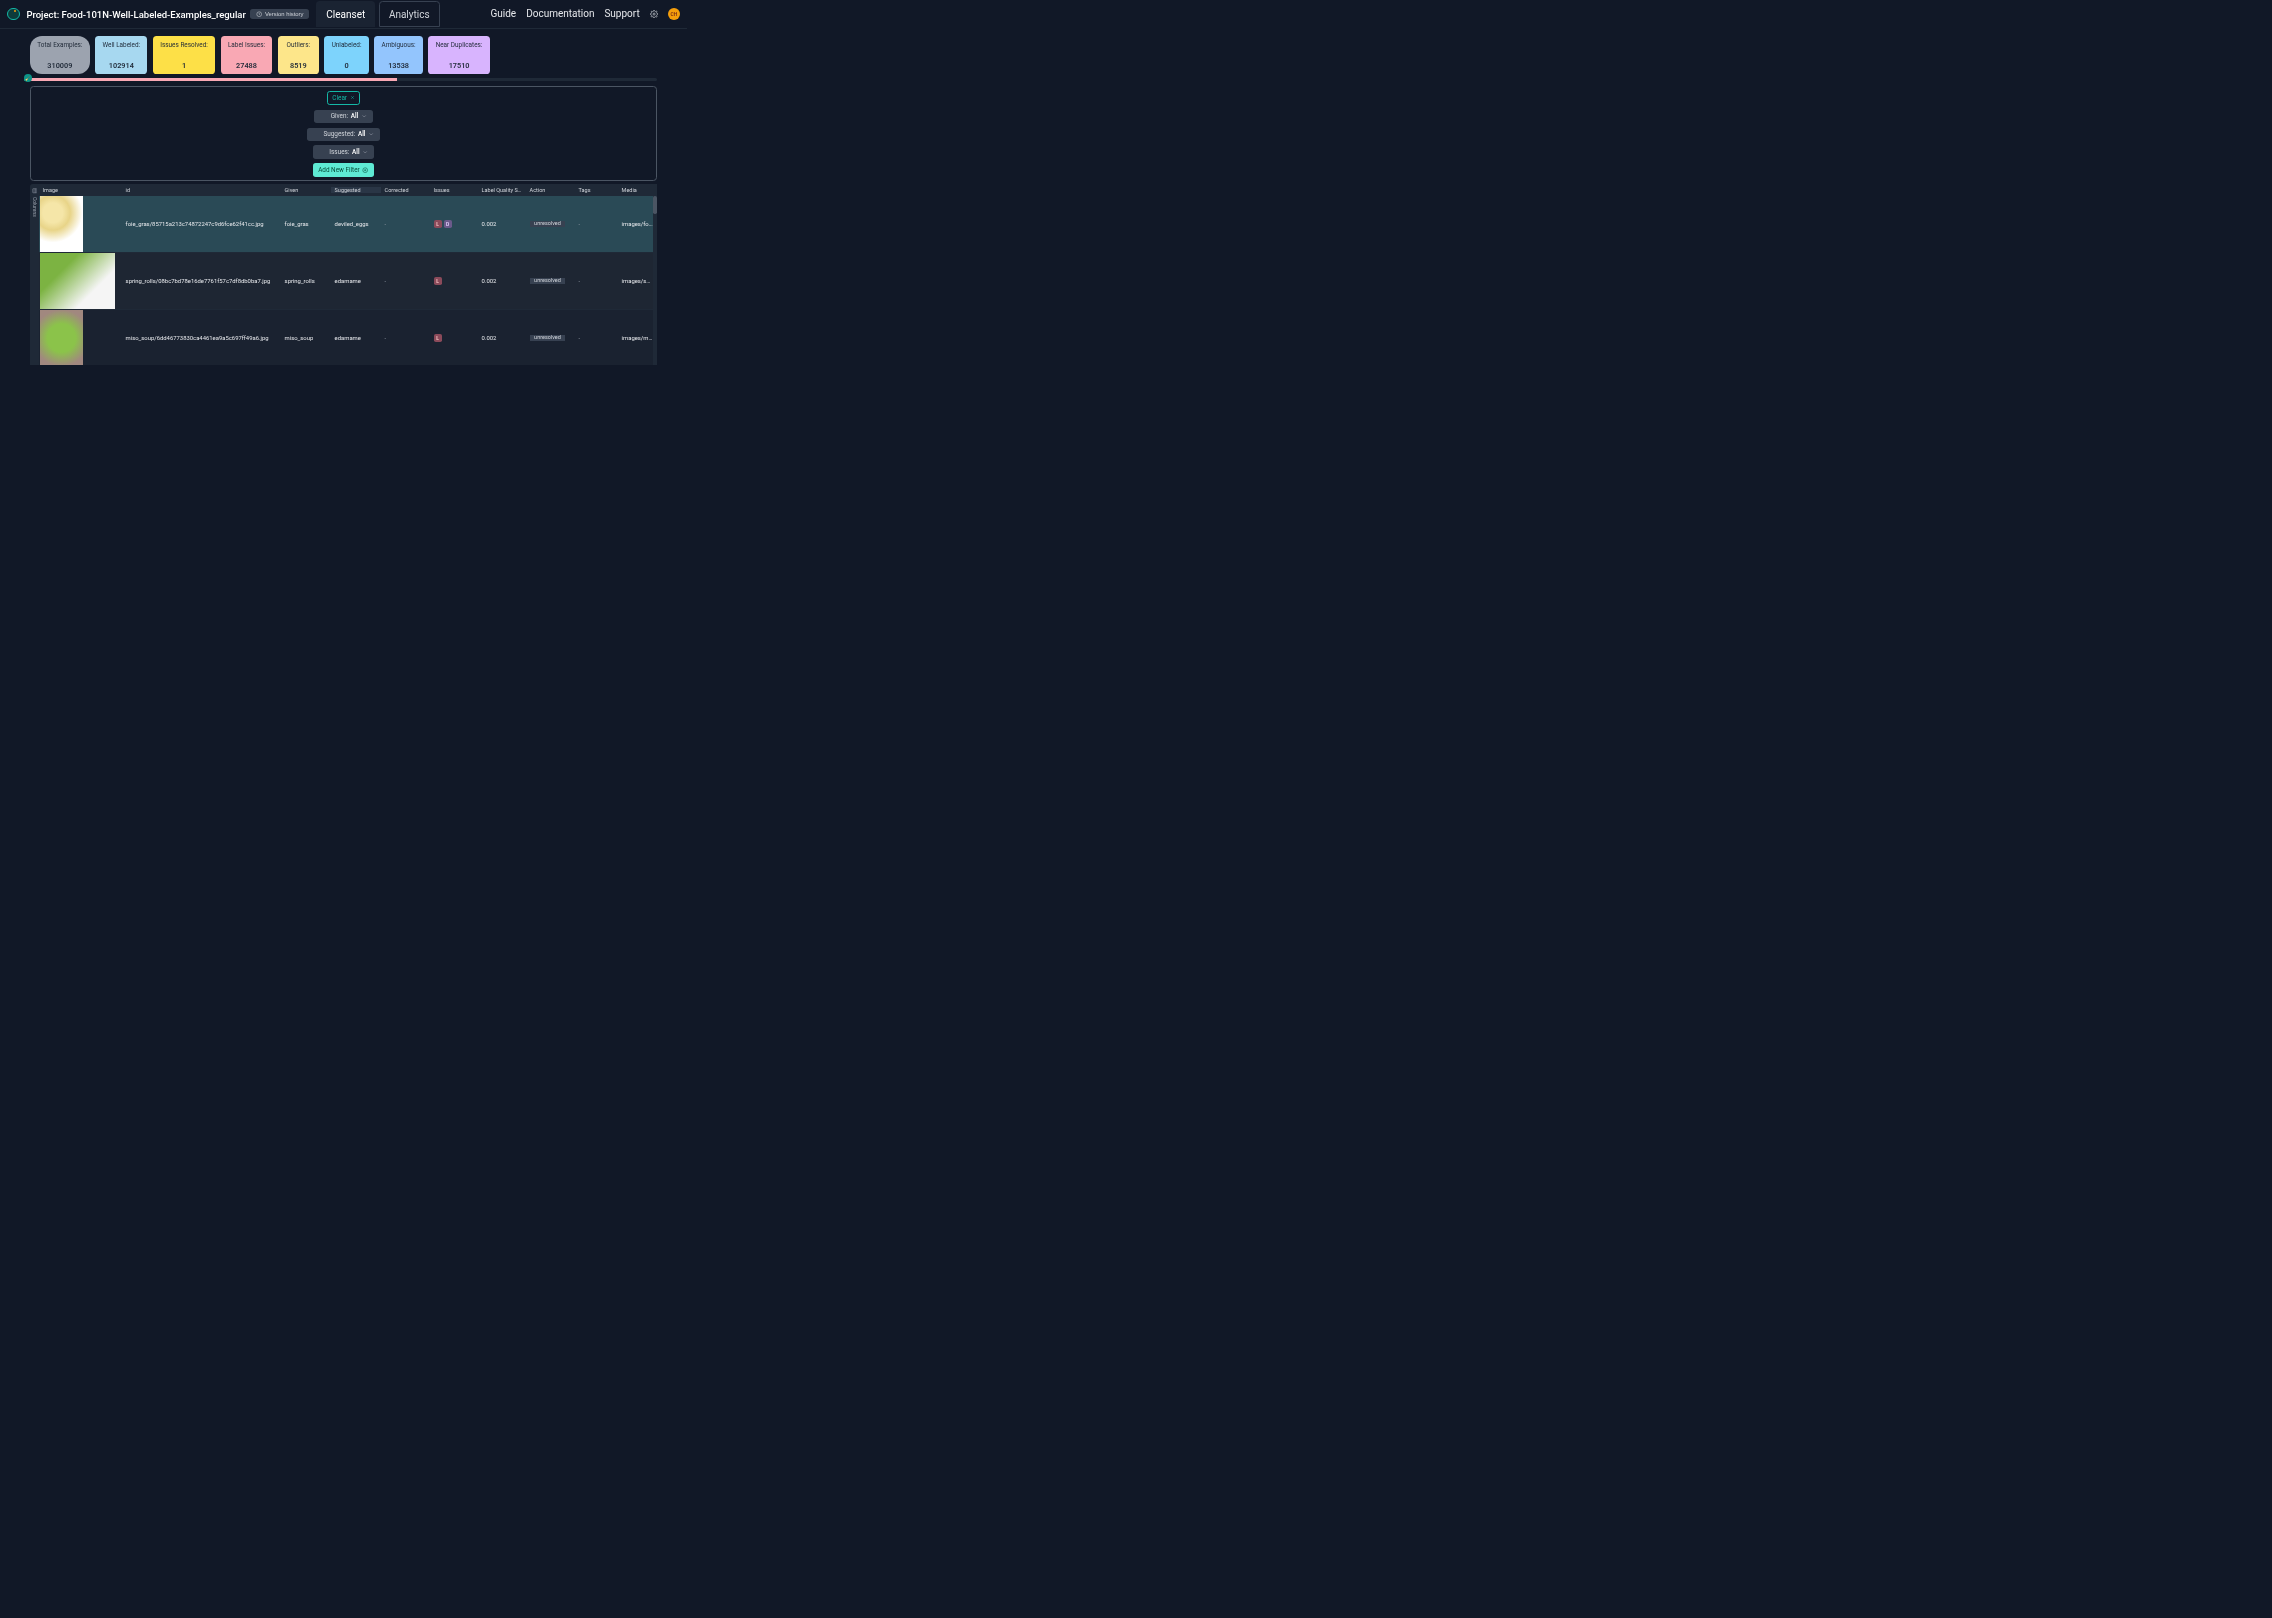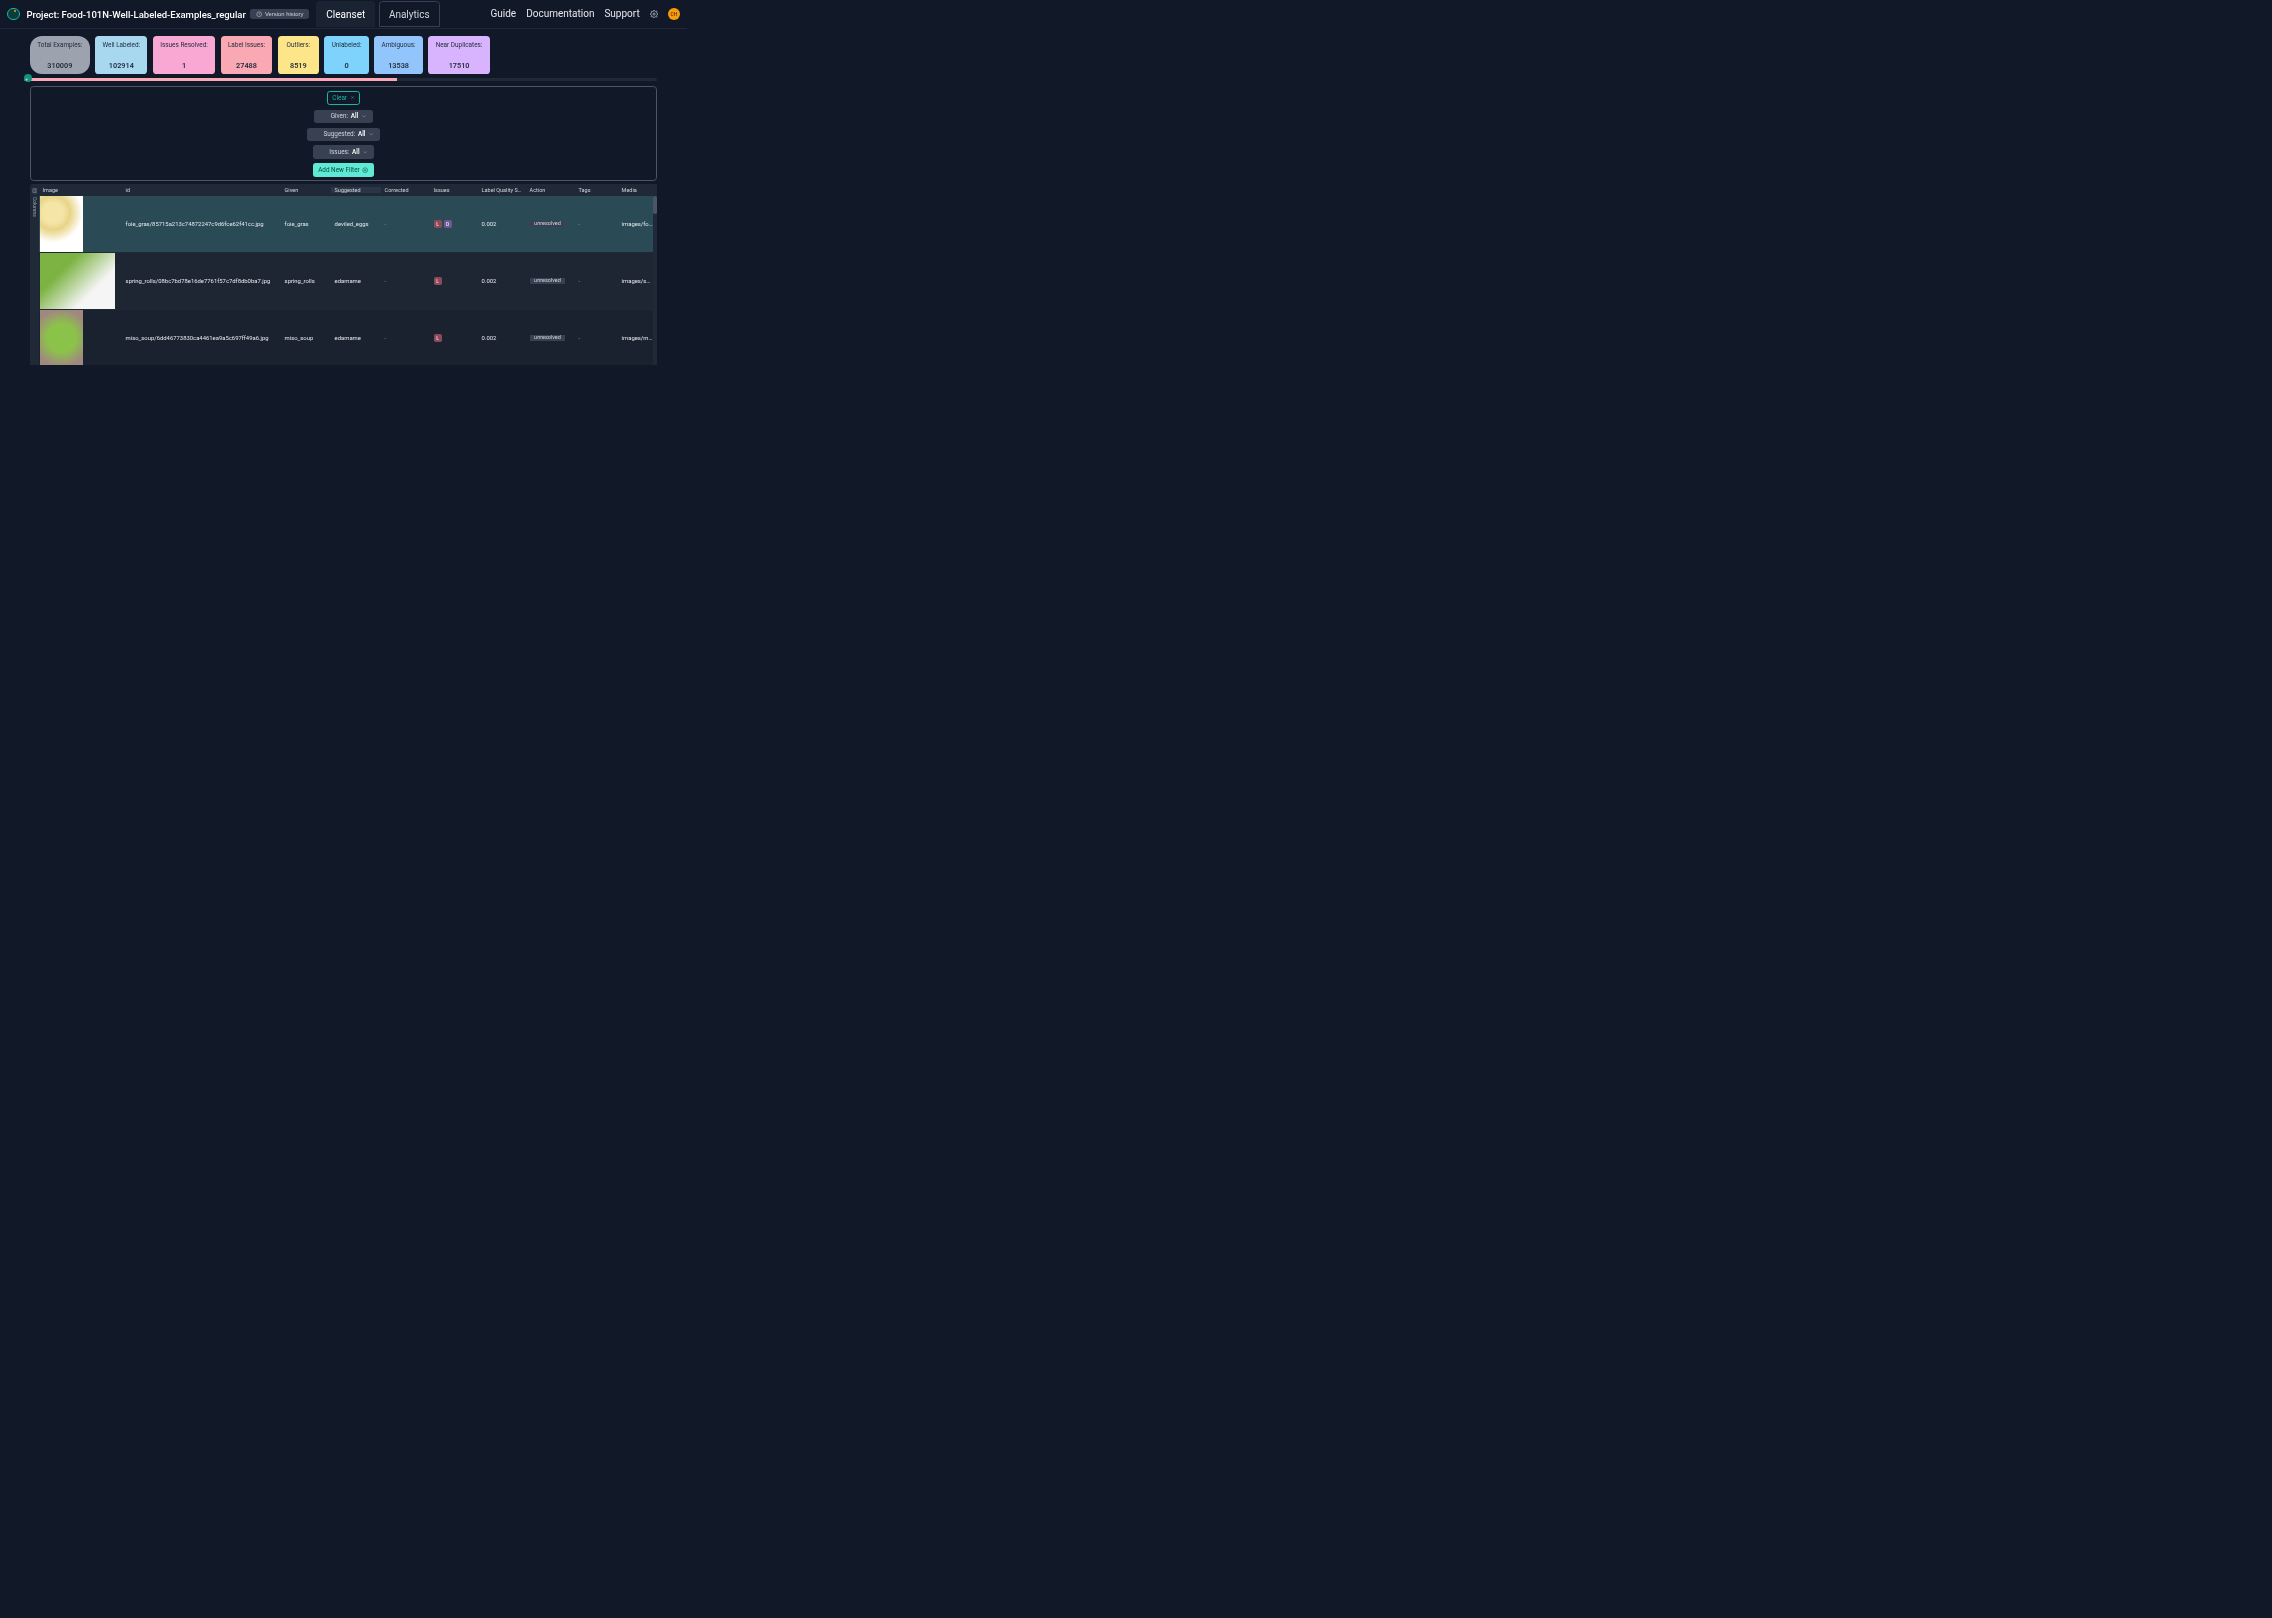--- a/index.html
+++ b/index.html
@@ -119,21 +119,21 @@
 .stat-card {
   border-radius: 3.6px;
   padding: 4.5px 7.3px;
   text-align: center;
   min-width: 41px;
 }
 .stat-label { font-size: 6.4px; color: #1f2937; }
 .stat-value { font-size: 7.3px; font-weight: 600; color: #1f2937; margin-top: 12px; }
 .c-gray   { background: #9ca3af; border-radius: 12px; }
 .c-blue   { background: #a7d8f0; }
-.c-teal   { background: #f9a8d4; }
+.c-teal   { background: #fde047; }
 .c-pink   { background: #f9a8b4; }
 .c-yellow { background: #fde68a; }
 .c-green  { background: #7dd3fc; }
 .c-lblue  { background: #93c5fd; }
 .c-purple { background: #d8b4fe; }
 
 
 .progress-wrap {
   padding: 1.8px 30px 4.5px 23.6px;
   position: relative;

